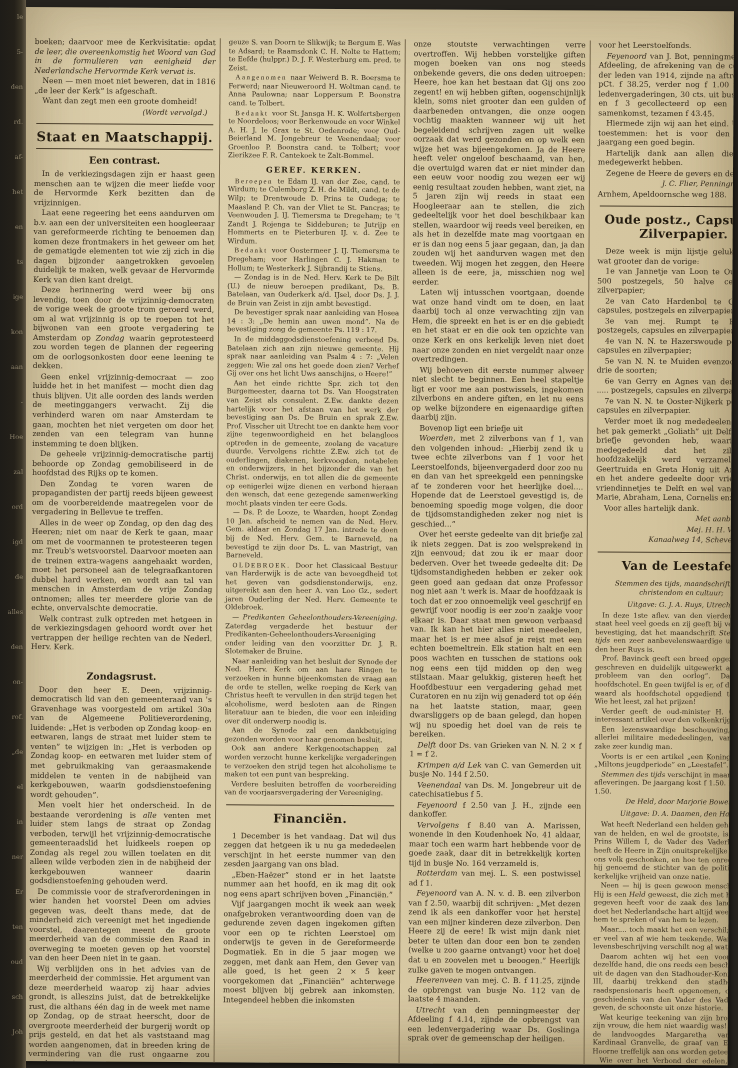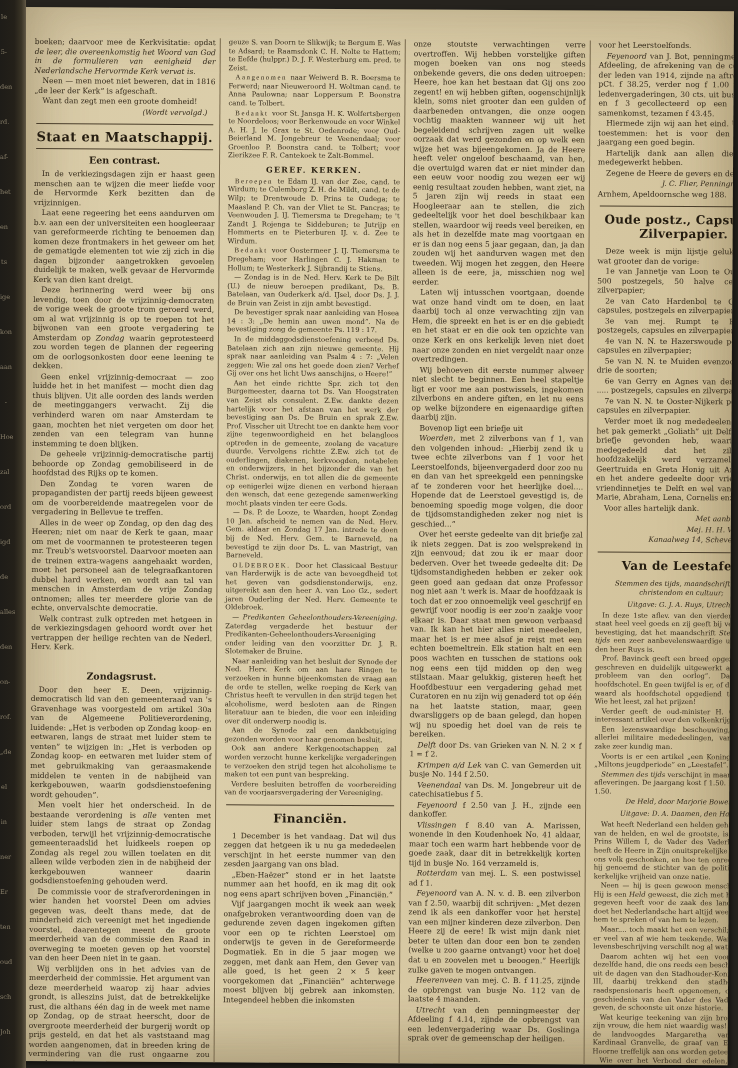--- a/index.html
+++ b/index.html
@@ -7,21 +7,21 @@
     width:738px;height:1068px;overflow:hidden;position:relative;
     background:#26231e;
     font-family:"DejaVu Serif","Liberation Serif",serif;
   }
   .edge-strip{
     position:absolute;left:0;top:0;width:26px;height:1068px;
     background:linear-gradient(90deg,#1e1c18 0%,#242019 55%,#3a3426 82%,#5a5140 97%,#6a604a 100%);
     overflow:hidden;z-index:3;
   }
   .edge-strip .frag{
-    height:35px;text-align:right;padding-right:19px;
+    height:35px;text-align:right;padding-right:3px;
     color:rgba(215,201,166,.55);font-size:6.5px;line-height:35px;
     font-family:"DejaVu Serif",serif;white-space:nowrap;
   }
   .paper{
     position:absolute;left:26px;top:7px;width:708px;height:1054px;
     transform:rotate(.35deg);transform-origin:0 0;
     background:linear-gradient(100deg,#d9cba7 0%,#dccfab 30%,#d6c7a1 68%,#cfbf97 100%);
     box-shadow:inset 0 0 70px rgba(95,75,42,.28), inset 0 -25px 45px rgba(90,70,40,.18), 2px 3px 6px rgba(0,0,0,.6);
     overflow:hidden;z-index:2;
   }
@@ -141,21 +141,21 @@
         <div class="blk pn">onze stoutste verwachtingen verre overtroffen. Wij hebben vorstelijke giften mogen boeken van ons nog steeds onbekende gevers, die ons deden uitroepen: Heere, hoe kan het bestaan dat Gij ons zoo zegent! en wij hebben giften, oogenschijnlijk klein, soms niet grooter dan een gulden of daarbeneden ontvangen, die onze oogen vochtig maakten wanneer wij uit het begeleidend schrijven zagen uit welke oorzaak dat werd gezonden en op welk een wijze het was bijeengekomen. Ja de Heere heeft veler ongeloof beschaamd, van hen, die overtuigd waren dat er niet minder dan een eeuw voor noodig zou wezen eer wij eenig resultaat zouden hebben, want ziet, na 5 jaren zijn wij reeds in staat een Hoogleeraar aan te stellen, die zich gedeeltelijk voor het doel beschikbaar kan stellen, waardoor wij reeds veel bereiken, en als het in dezelfde mate mag voortgaan en er is dan nog eens 5 jaar gegaan, dan, ja dan zouden wij het aandurven wagen met den tweeden. Wij mogen het zeggen, den Heere alleen is de eere, ja, misschien nog wel eerder.</div>
         <div class="blk p">Laten wij intusschen voortgaan, doende wat onze hand vindt om te doen, en laat daarbij toch al onze verwachting zijn van Hem, die spreekt en het is er en die gebiedt en het staat er en die ook ten opzichte van onze Kerk en ons kerkelijk leven niet doet naar onze zonden en niet vergeldt naar onze overtredingen.</div>
         <div class="blk p">Wij behoeven dit eerste nummer alweer niet slecht te beginnen. Een heel stapeltje ligt er voor me aan postwissels, ingekomen zilverbons en andere giften, en let nu eens op welke bijzondere en eigenaardige giften daarbij zijn.</div>
         <div class="blk p">Bovenop ligt een briefje uit</div>
         <div class="blk pd"><span class="ilead">Woerden, </span>met 2 zilverbons van f 1, van den volgenden inhoud: „Hierbij zend ik u twee echte zilverbons van f 1 voor het Leerstoelfonds, bijeenvergaderd door zoo nu en dan van het spreekgeld een penningske af te zonderen voor het heerlijke doel.... Hopende dat de Leerstoel gevestigd is, de benoeming spoedig moge volgen, die door de tijdsomstandigheden zeker nog niet is geschied...”</div>
         <div class="blk p">Over het eerste gedeelte van dit briefje zal ik niets zeggen. Dat is zoo welsprekend in zijn eenvoud; dat zou ik er maar door bederven. Over het tweede gedeelte dit: De tijdsomstandigheden hebben er zeker ook geen goed aan gedaan dat onze Professor nog niet aan 't werk is. Maar de hoofdzaak is toch dat er zoo onnoemelijk veel geschrijf en gewrijf voor noodig is eer zoo'n zaakje voor elkaar is. Daar staat men gewoon verbaasd van. Ik kan het hier alles niet meedeelen, maar het is er mee alsof je reist met een echten boemeltrein. Elk station halt en een poos wachten en tusschen de stations ook nog eens een tijd midden op den weg stilstaan. Maar gelukkig, gisteren heeft het Hoofdbestuur een vergadering gehad met Curatoren en nu zijn wij genaderd tot op één na het laatste station, maar, geen dwarsliggers op de baan gelegd, dan hopen wij nu spoedig het doel van de reis te bereiken.</div>
         <div class="blk pd"><span class="ilead">Delft </span>door Ds. van Grieken van N. N. 2 × f 1 = f 2.</div>
         <div class="blk pd"><span class="ilead">Krimpen a/d Lek </span>van C. van Gemerden uit busje No. 144 f 2.50.</div>
         <div class="blk pd"><span class="ilead">Veenendaal </span>van Ds. M. Jongebreur uit de catechisatiebus f 5.</div>
         <div class="blk pd"><span class="ilead">Feyenoord </span>f 2.50 van J. H., zijnde een dankoffer.</div>
-        <div class="blk pd"><span class="ilead">Vlissingen </span>f 8.40 van A. Marissen, wonende in den Koudenhoek No. 41 aldaar, maar toch een warm hart hebbende voor de goede zaak, daar dit in betrekkelijk korten tijd in busje No. 164 verzameld is.</div>
+        <div class="blk pd"><span class="ilead">Vervolgens </span>f 8.40 van A. Marissen, wonende in den Koudenhoek No. 41 aldaar, maar toch een warm hart hebbende voor de goede zaak, daar dit in betrekkelijk korten tijd in busje No. 164 verzameld is.</div>
         <div class="blk pd"><span class="ilead">Rotterdam </span>van mej. L. S. een postwissel ad f 1.</div>
         <div class="blk pd"><span class="ilead">Feyenoord </span>van A. N. v. d. B. een zilverbon van f 2.50, waarbij dit schrijven: „Met dezen zend ik als een dankoffer voor het herstel van een mijner kinderen deze zilverbon. Den Heere zij de eere! Ik wist mijn dank niet beter te uiten dan door een bon te zenden (welke u zoo gaarne ontvangt) voor het doel dat u en zoovelen met u beoogen.” Heerlijk zulke gaven te mogen ontvangen.</div>
         <div class="blk pd"><span class="ilead">Heerenveen </span>van mej. C. B. f 11.25, zijnde de opbrengst van busje No. 112 van de laatste 4 maanden.</div>
         <div class="blk pd"><span class="ilead">Utrecht </span>van den penningmeester der Afdeeling f 4.14, zijnde de opbrengst van een ledenvergadering waar Ds. Goslinga sprak over de gemeenschap der heiligen.</div>
       </div>
     <div class="col">
         <div class="blk pn">voor het Leerstoelfonds.</div>
         <div class="blk pd"><span class="ilead">Feyenoord </span>van J. Bot, penningmeester der Afdeeling, de afrekening van de contributie der leden van 1914, zijnde na aftrek der 25 pCt. f 38.25, verder nog f 1.00 van twee ledenvergaderingen, 30 cts. uit busje No. 24 en f 3 gecollecteerd op een openbare samenkomst, tezamen f 43.45.</div>
         <div class="blk p">Hiermede zijn wij aan het eind. U zult mij toestemmen: het is voor den nieuwen jaargang een goed begin.</div>
         <div class="blk p">Hartelijk dank aan allen die hieraan medegewerkt hebben.</div>

